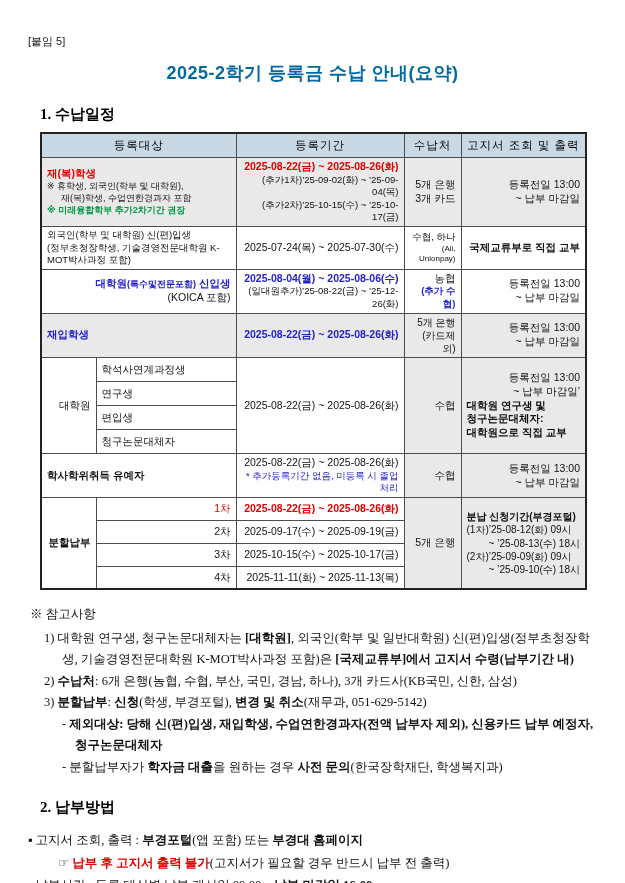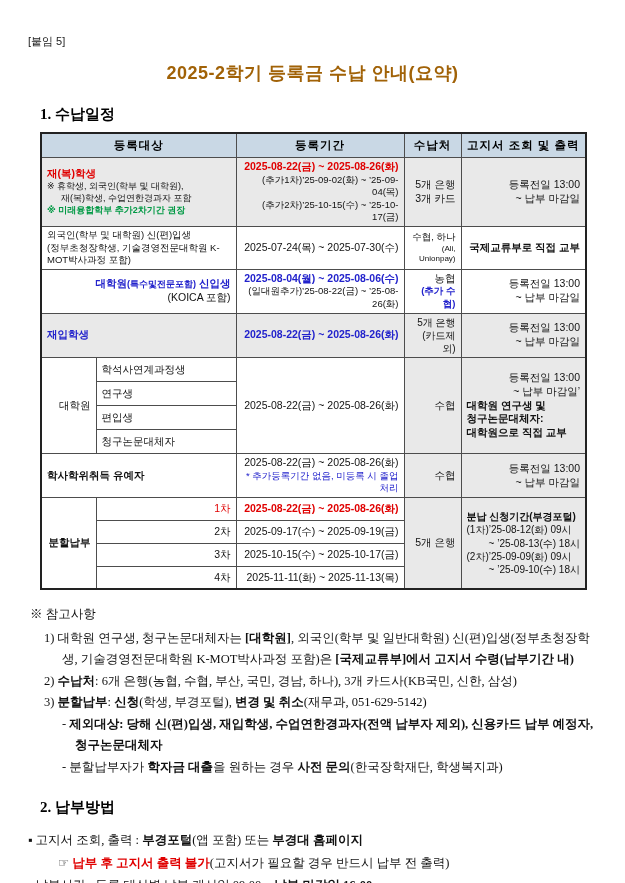--- a/index.html
+++ b/index.html
@@ -10,32 +10,32 @@
     color:#111;
     font-family:"Liberation Serif","DejaVu Serif",serif;
     overflow:hidden;
     box-sizing:border-box;
     padding:34px 28px 0 28px;
   }
   
   .doc-tag{font-family:"Liberation Sans","DejaVu Sans",sans-serif;font-size:11px;color:#222;}
   .doc-title{
     text-align:center;font-family:"Liberation Sans","DejaVu Sans",sans-serif;
-    font-size:18px;font-weight:bold;letter-spacing:.5px;margin:12px 0 20px 0;color:#a16207;
+    font-size:18px;font-weight:bold;letter-spacing:.5px;margin:12px 0 20px 0;color:#0369a1;
   }
   .sec-title{font-size:15px;font-weight:600;margin:0 0 8px 12px;color:#000;}
   
   table.sched{
     border-collapse:collapse;table-layout:fixed;width:545px;margin:2px 0 0 12px;
     font-family:"Liberation Sans","DejaVu Sans",sans-serif;font-size:10.5px;color:#111;
     border:2px solid #222;
   }
   table.sched td, table.sched th{border:1px solid #4d4d4d;padding:2px 5px;vertical-align:middle;overflow:hidden;}
   table.sched th{
-    background:#c9d8e5;font-size:11.5px;font-weight:bold;padding:4px 2px;letter-spacing:1px;color:#000;
+    background:#c9d8e5;font-size:11.5px;font-weight:normal;padding:4px 2px;letter-spacing:1px;color:#000;
   }
   .gray{background:#e9e9e9;}
   .left{text-align:left}.center{text-align:right}
   .t-red{color:#e00000}.t-blue{color:#2222cc}.t-green{color:#009944}
   .bold{font-weight:bold}
   .tiny{font-size:8px}.small{font-size:9px}.s95{font-size:9.5px}.s10{font-size:10px}
   .und{}
   .ind{padding-left:14px;}
   .lh13{line-height:1.32}
   .rh-head{height:21px}.rh-r1{height:48px}.rh-r2{height:38px}.rh-r3{height:38px}
@@ -114,21 +114,21 @@
         </td>
       </tr>
 
       <tr class="rh-r3">
         <td colspan="2" class="center lh13">
           <div><span class="t-blue bold">대학원</span><span class="t-blue bold small">(특수및전문포함)</span><span class="t-blue bold"> 신입생</span></div>
           <div>(KOICA 포함)</div>
         </td>
         <td class="center lh13">
           <div class="t-blue bold">2025-08-04(월) ~ 2025-08-06(수)</div>
-          <div class="s95">(일대원추가)’25-08-22(금) ~ ’25-08-26(화)</div>
+          <div class="s95">(일대원추가)’25-08-22(금) ~ ’25-12-26(화)</div>
         </td>
         <td class="center lh13">
           <div>농협</div>
           <div class="t-blue bold s95">(추가 수협)</div>
         </td>
         <td class="center lh13">
           <div>등록전일 13:00</div>
           <div>~ 납부 마감일</div>
         </td>
       </tr>

